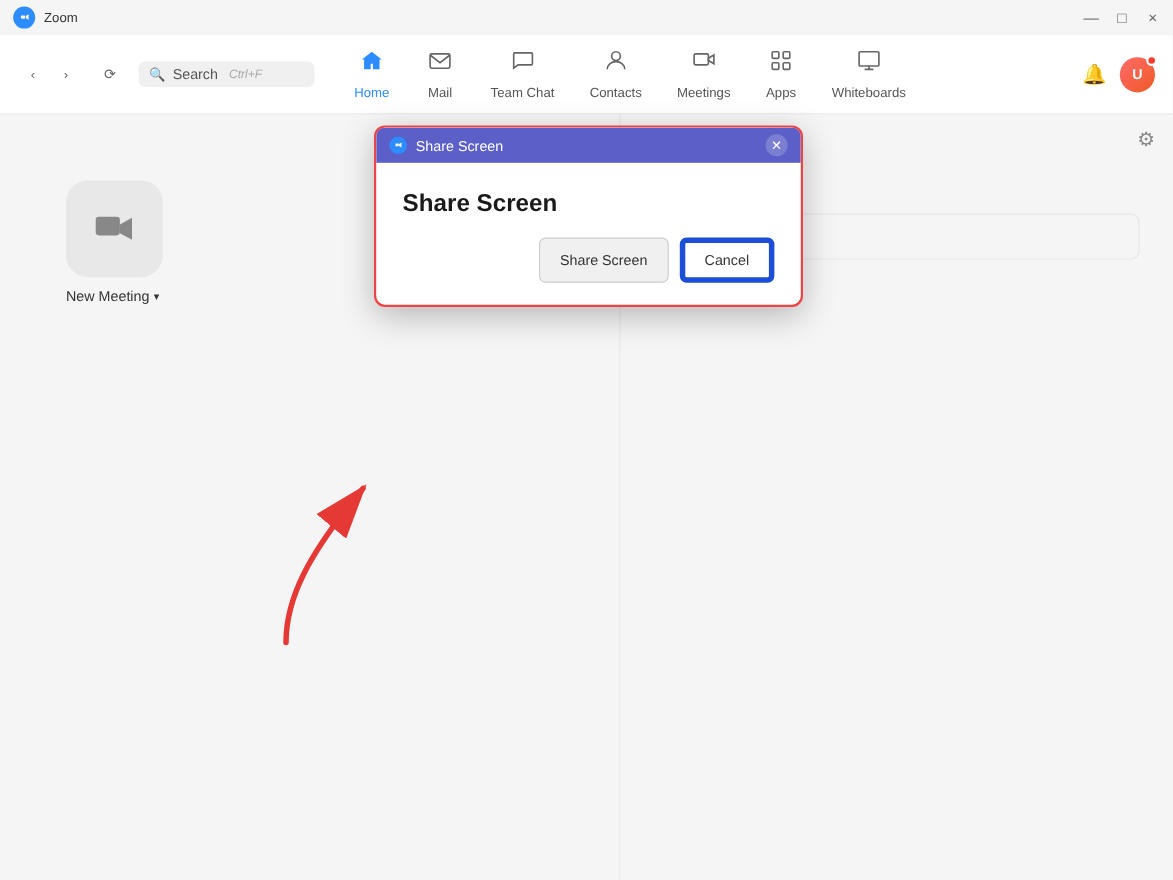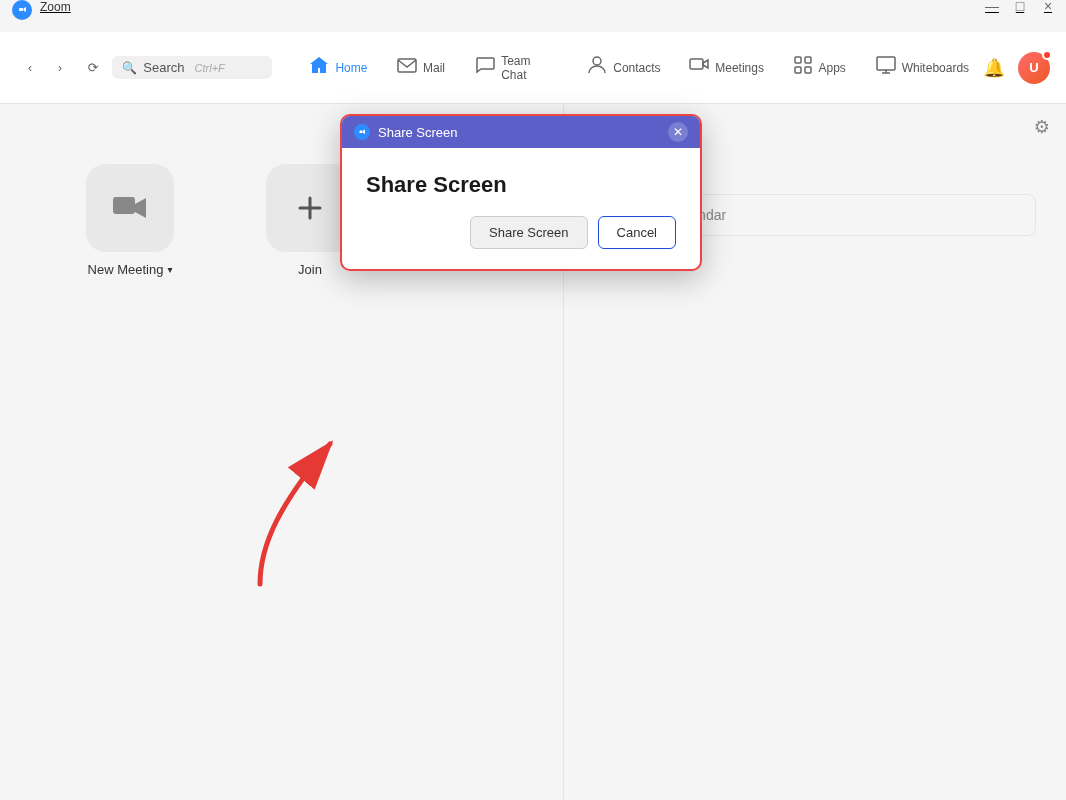--- a/index.html
+++ b/index.html
@@ -10,24 +10,23 @@
       font-family: -apple-system, BlinkMacSystemFont, 'Segoe UI', sans-serif;
       overflow: hidden;
       user-select: none;
     }
 
     
     .title-bar {
       height: 32px;
       background: #f5f5f5;
       display: flex;
-      align-items: flex-start;
+      align-items: center;
       padding: 0 12px;
       gap: 8px;
-      text-decoration: underline;
     }
     .title-bar-logo {
       width: 20px;
       height: 20px;
       background: #2D8CFF;
       border-radius: 50%;
       display: flex;
       align-items: center;
       justify-content: center;
       color: white;
@@ -108,20 +107,21 @@
     .search-shortcut { font-size: 11px; color: #aaa; margin-left: 4px; font-style: italic; }
 
     .nav-items {
       display: flex;
       align-items: center;
       margin-left: 16px;
       gap: 0;
     }
     .nav-item {
       display: flex;
+      flex-direction: column;
       align-items: center;
       padding: 6px 16px;
       cursor: pointer;
       border-radius: 8px;
       color: #555;
       gap: 5px;
       min-width: 60px;
     }
     .nav-item.active { color: #2D8CFF; }
     .nav-item .icon { font-size: 20px; }
@@ -187,21 +187,20 @@
     .action-buttons {
       display: grid;
       grid-template-columns: repeat(2, 140px);
       gap: 24px 40px;
       margin-top: 20px;
     }
 
     .action-btn-wrapper {
       display: flex;
       flex-direction: column;
-      align-items: center;
       gap: 10px;
       cursor: pointer;
     }
 
     .action-btn {
       width: 88px;
       height: 88px;
       border-radius: 20px;
       display: flex;
       align-items: center;
@@ -238,21 +237,21 @@
       border: 1px solid #e5e5e5;
       border-radius: 8px;
       margin-top: 60px;
     }
 
     
     .share-dialog {
       position: absolute;
       top: 10px;
       left: 340px;
-      width: 362px;
+      width: 390px;
       background: white;
       border-radius: 10px;
       border: 2px solid #e44;
       box-shadow: 0 8px 30px rgba(0,0,0,0.25);
       overflow: hidden;
     }
 
     .dialog-titlebar {
       background: #5b5fc7;
       height: 32px;
@@ -323,21 +322,21 @@
       background: #f0f0f0;
       border: 1px solid #ccc;
       border-radius: 6px;
       font-size: 13px;
       color: #333;
       cursor: pointer;
     }
     .btn-cancel {
       padding: 8px 18px;
       background: white;
-      border: 1px solid #1d4ed8;
+      border: 5px solid #1d4ed8;
       border-radius: 6px;
       font-size: 13px;
       color: #333;
       cursor: pointer;
     }
 
     
     .arrow-annotation {
       position: absolute;
       top: 260px;
@@ -467,31 +466,20 @@
             <rect x="1" y="3" width="22" height="17" rx="3" fill="#888"></rect>
             <path d="M23 10l11-6v20L23 18V10z" fill="#888"></path>
           </svg>
         </div>
         <div class="action-btn-label">
           <span>New Meeting</span>
           <span style="font-size:10px;">▾</span>
         </div>
       </div>
 
-      <div class="action-btn-wrapper">
-        <div class="action-btn gray">
-          <svg width="30" height="30" viewBox="0 0 30 30" fill="none">
-            <line x1="15" y1="5" x2="15" y2="25" stroke="#555" stroke-width="3" stroke-linecap="round"></line>
-            <line x1="5" y1="15" x2="25" y2="15" stroke="#555" stroke-width="3" stroke-linecap="round"></line>
-          </svg>
-        </div>
-        <div class="action-btn-label">
-          <span>Join</span>
-        </div>
-      </div>
 
 
     </div>
   </div>
 
   <div class="calendar-section">
     <div class="calendar-placeholder">
       <span>📅</span>
       <span>Add a calendar</span>
     </div>

